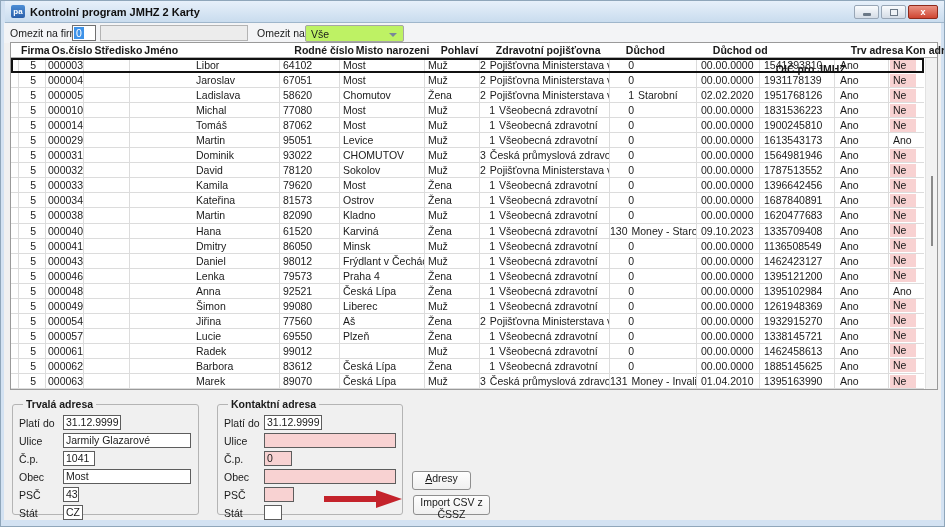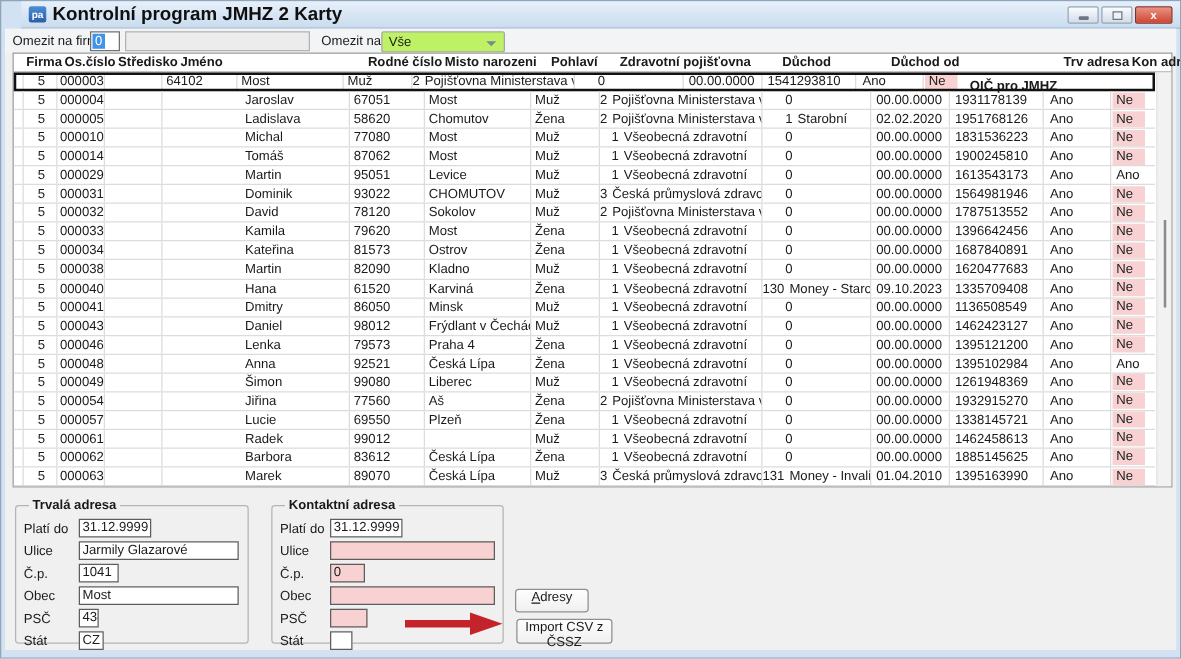--- a/index.html
+++ b/index.html
@@ -4,32 +4,32 @@
 <style>
   * { margin:0; padding:0; box-sizing:border-box; }
   html,body { font-family:"Liberation Sans", sans-serif; background:#fff; }
   .window {
     position:relative; width:945px; height:527px;
     background:#d3e2f2; border:1px solid #8fa6ba; overflow:hidden;
     font-size:10.5px; color:#1a1a1a;
   }
   
   .titlebar {
-    position:absolute; left:16px; right:0; top:0; height:22px;
+    position:absolute; left:4px; right:0; top:0; height:22px;
     background:linear-gradient(var(--titlebar-top), var(--titlebar-bottom));
     border-bottom:1px solid #9fb6cb;
     display:flex; align-items:center; padding:0 6px;
   }
   .app-icon {
     width:14px; height:13px; border-radius:2px;
     background:linear-gradient(#4d8ed6,#2a5ea8); color:#fff;
     font-size:8px; font-weight:bold; text-align:center; line-height:13px;
     margin-right:5px; flex:0 0 auto;
   }
-  .title-text { font-weight:600; font-size:15px; color:#101010; }
+  .title-text { font-weight:600; font-size:11px; color:#101010; }
   .win-buttons { position:absolute; right:6px; top:4px; display:flex; gap:2px; }
   .win-btn {
     width:25px; height:14px; border:1px solid #98a6b6; border-radius:2px;
     background:linear-gradient(#fafcfe,#d4dce6);
     display:flex; align-items:center; justify-content:center;
   }
   .win-btn .dash { width:8px; height:3px; background:#6b7886; border-radius:1px; margin-top:5px;}
   .win-btn .sq { width:8px; height:7px; border:1.5px solid #6b7886; background:#eef2f6; }
   .win-btn.close {
     width:30px; background:linear-gradient(#ea9384,var(--close-red));
@@ -188,20 +188,21 @@
           <span class="h-oic">OIČ pro JMHZ</span>
           <span class="h-trv">Trv adresa</span>
           <span class="h-kon">Kon adresa</span>
         </div>
       <div class="tbody">
           <div class="trow selected">
             <div class="cell w-gut"></div>
             <div class="cell w-firma">5</div>
             <div class="cell w-os">000003</div>
             <div class="cell w-str"></div>
+            <div class="cell w-jmeno">Libor</div>
             <div class="cell w-rodne">64102</div>
             <div class="cell w-misto">Most</div>
             <div class="cell w-poh">Muž</div>
             <div class="cell w-poj">
               <span class="num15">2</span>
               <span class="after-num">Pojišťovna Ministerstava vnitr</span>
             </div>
             <div class="cell w-duch">
               <span class="num24">0</span>
               <span class="after-num"></span>

